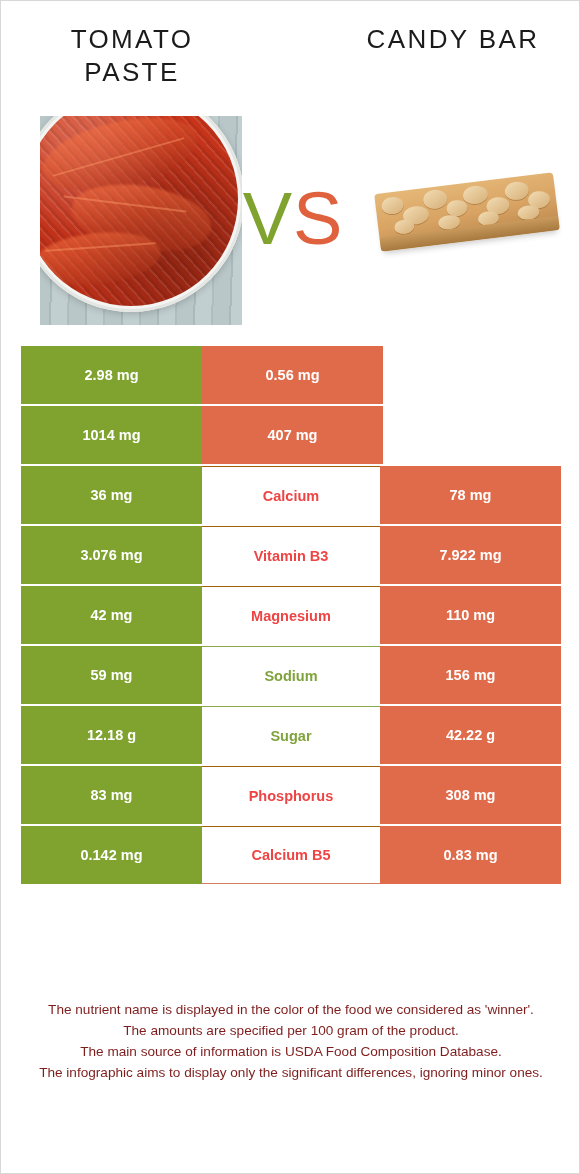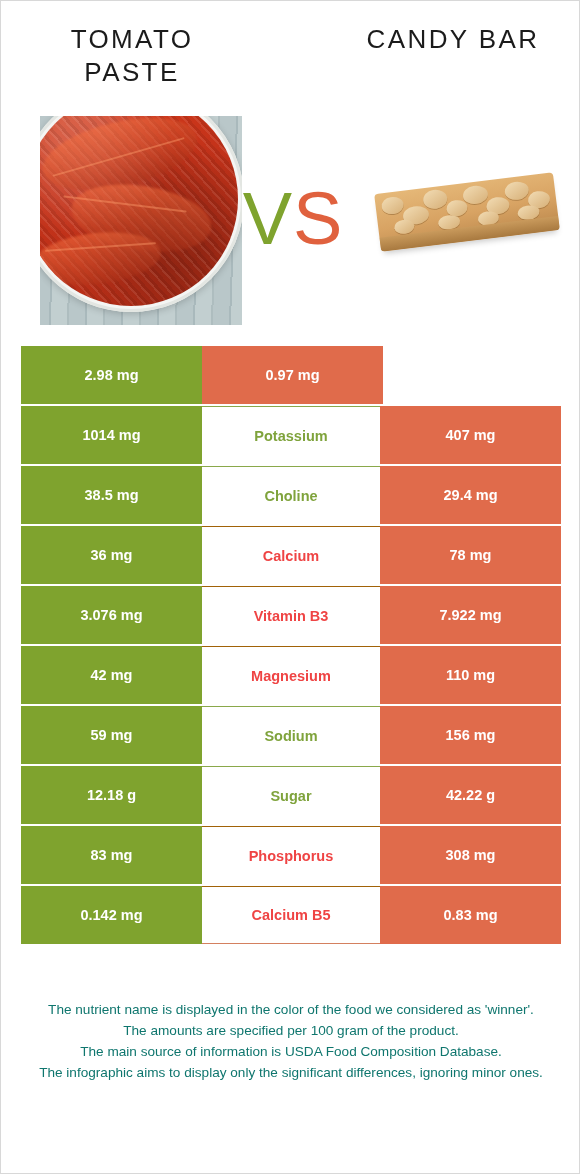--- a/index.html
+++ b/index.html
@@ -221,21 +221,21 @@
 
   
   .footnote {
     position: absolute;
     left: 26px;
     top: 998px;
     width: 528px;
     font-size: 13.6px;
     font-weight: 400;
     line-height: 21px;
-    color: #0f766e;
+    color: #7f1d1d;
     text-align: center;
   }
   .footnote p { margin: 0; }
 </style>
 </head>
 <body>
 
 <div id="page">
 
   <div class="header">
@@ -277,31 +277,25 @@
         <div class="nut" style="left:100px;top:31px; width:21px; height:14px;"></div>
         <div class="nut" style="left:140px;top:30px; width:22px; height:14px;"></div>
       </div>
     </div>
 
   </div>
 
   <div class="table">
       <div class="row win-left">
         <div class="cell cell-left">2.98 mg</div>
-        <div class="cell cell-right">0.97 mg</div>
+        <div class="cell cell-right">0.56 mg</div>
       </div>
       <div class="row win-left">
         <div class="cell cell-left">1014 mg</div>
-        <div class="cell cell-mid">Potassium</div>
         <div class="cell cell-right">407 mg</div>
-      </div>
-      <div class="row win-left">
-        <div class="cell cell-left">38.5 mg</div>
-        <div class="cell cell-mid">Choline</div>
-        <div class="cell cell-right">29.4 mg</div>
       </div>
       <div class="row win-right">
         <div class="cell cell-left">36 mg</div>
         <div class="cell cell-mid">Calcium</div>
         <div class="cell cell-right">78 mg</div>
       </div>
       <div class="row win-right">
         <div class="cell cell-left">3.076 mg</div>
         <div class="cell cell-mid">Vitamin B3</div>
         <div class="cell cell-right">7.922 mg</div>

